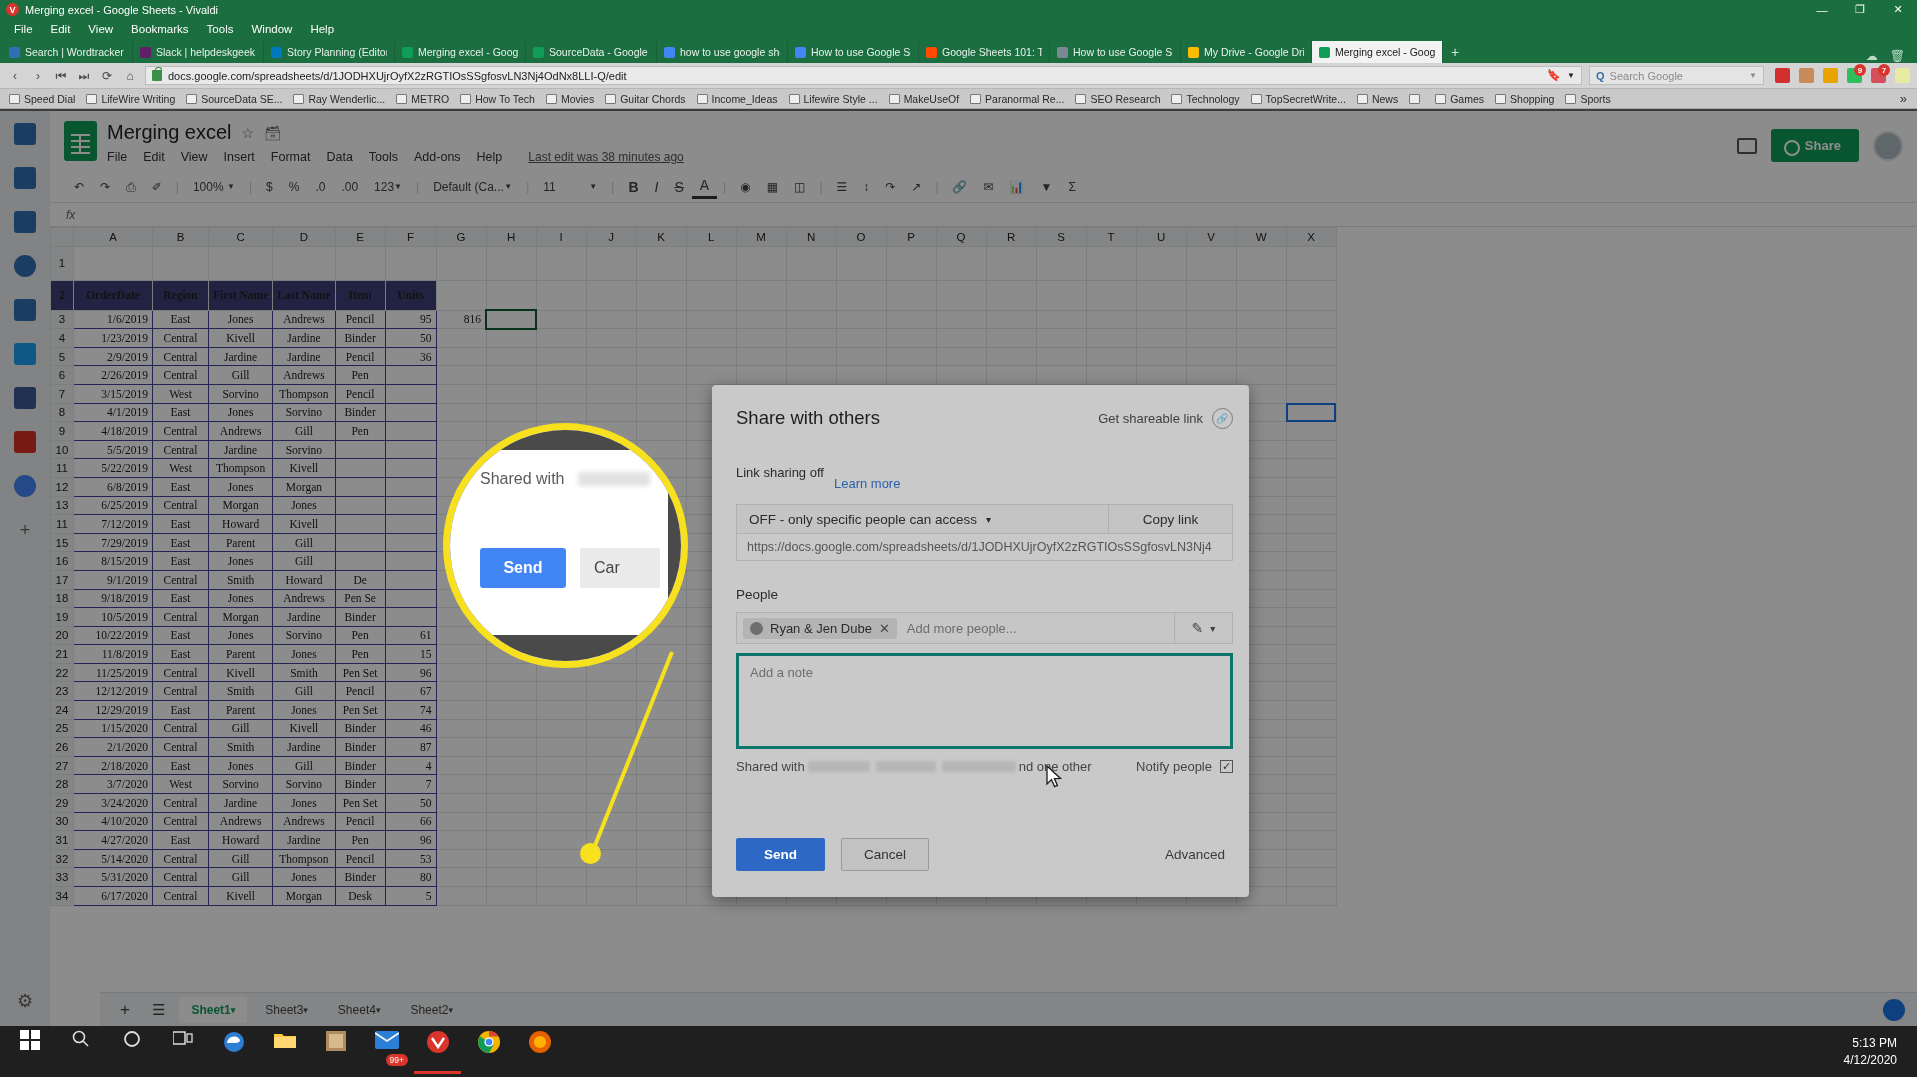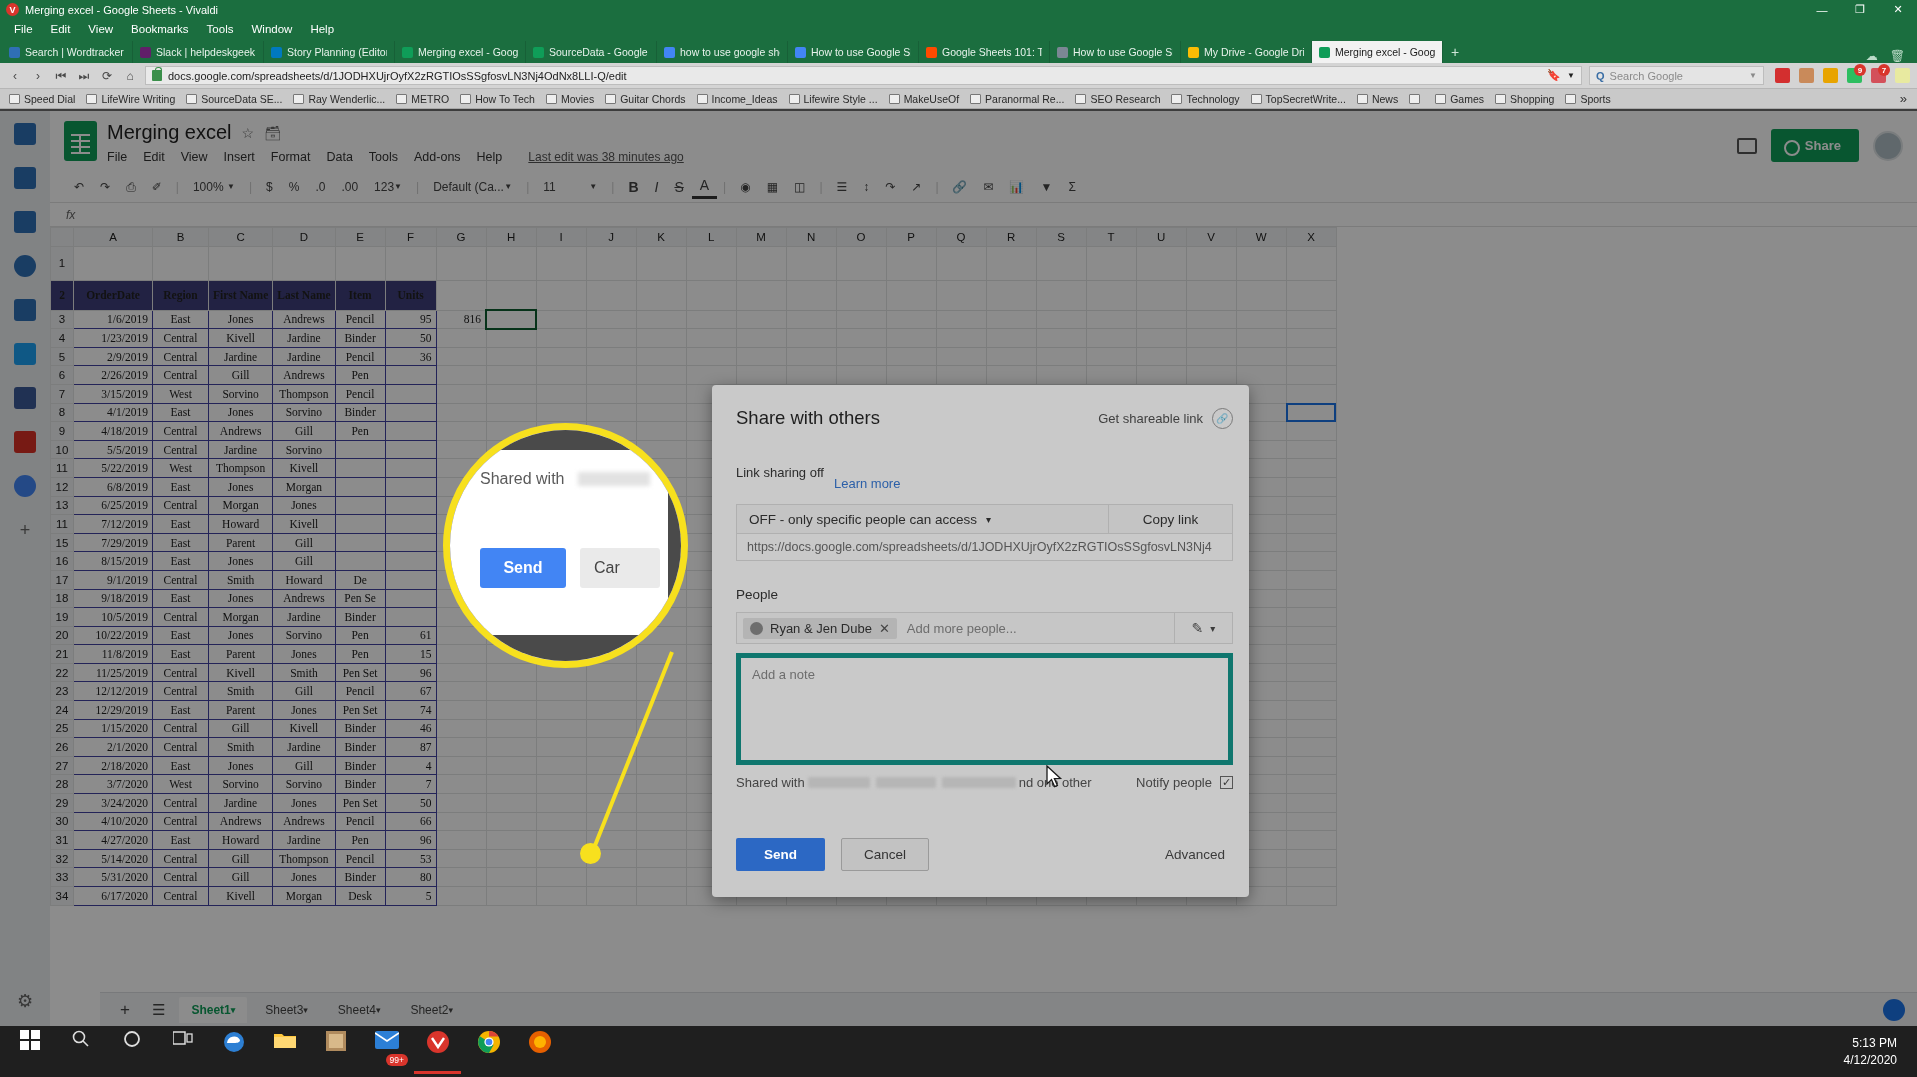--- a/index.html
+++ b/index.html
@@ -207,21 +207,21 @@
   .dlg-peoplerow { margin-top:10px; display:flex; }
   .dlg-peoplefield { flex:1; border:1px solid #b0b0b0; height:32px; background:#c6c6c6;
                      display:flex; align-items:center; gap:10px; padding:0 6px; }
   .chip { background:#b4b4b4; border-radius:2px; display:flex; align-items:center;
           gap:7px; padding:3px 7px; font-size:13px; }
   .chip .chipavatar { width:13px;height:13px;border-radius:50%;background:#6e6e6e; }
   .chip .chipx { color:#444; font-size:13px; }
   .addmore { color:#6d6d6d; font-size:13px; }
   .dlg-pencilbtn { width:58px; border:1px solid #b0b0b0; border-left:none; background:#c6c6c6;
                    display:flex; align-items:center; justify-content:center; gap:7px; font-size:14px; color:#3b3b3b;}
-  .dlg-note { margin-top:9px; border:5px solid #0f766e; height:112px;
+  .dlg-note { margin-top:9px; border:3px solid #0f766e; height:96px;
               padding:9px 11px; font-size:13px; color:#6d6d6d; background:#c9c9c9; }
   .dlg-sharedrow { margin-top:10px; display:flex; align-items:center; font-size:13px; color:#444;}
   .redact { display:inline-block; height:11px; background:#b6b6b6; border-radius:2px; margin:0 3px; vertical-align:middle; filter:blur(1.6px); }
   .dlg-notify { margin-left:auto; display:flex; align-items:center; gap:8px; font-size:13px;}
   .checkbox { width:13px;height:13px;border:1.4px solid #555; display:flex;
               align-items:center;justify-content:center;font-size:11px;color:#333;}
   .dlg-footer { position:absolute; left:24px; right:24px; bottom:26px;
                 display:flex; align-items:center; gap:16px; }
   .btn-send { background:#2c68c4; color:#fff; font-size:13.5px; font-weight:bold;
               padding:9px 28px; border-radius:2px; }

